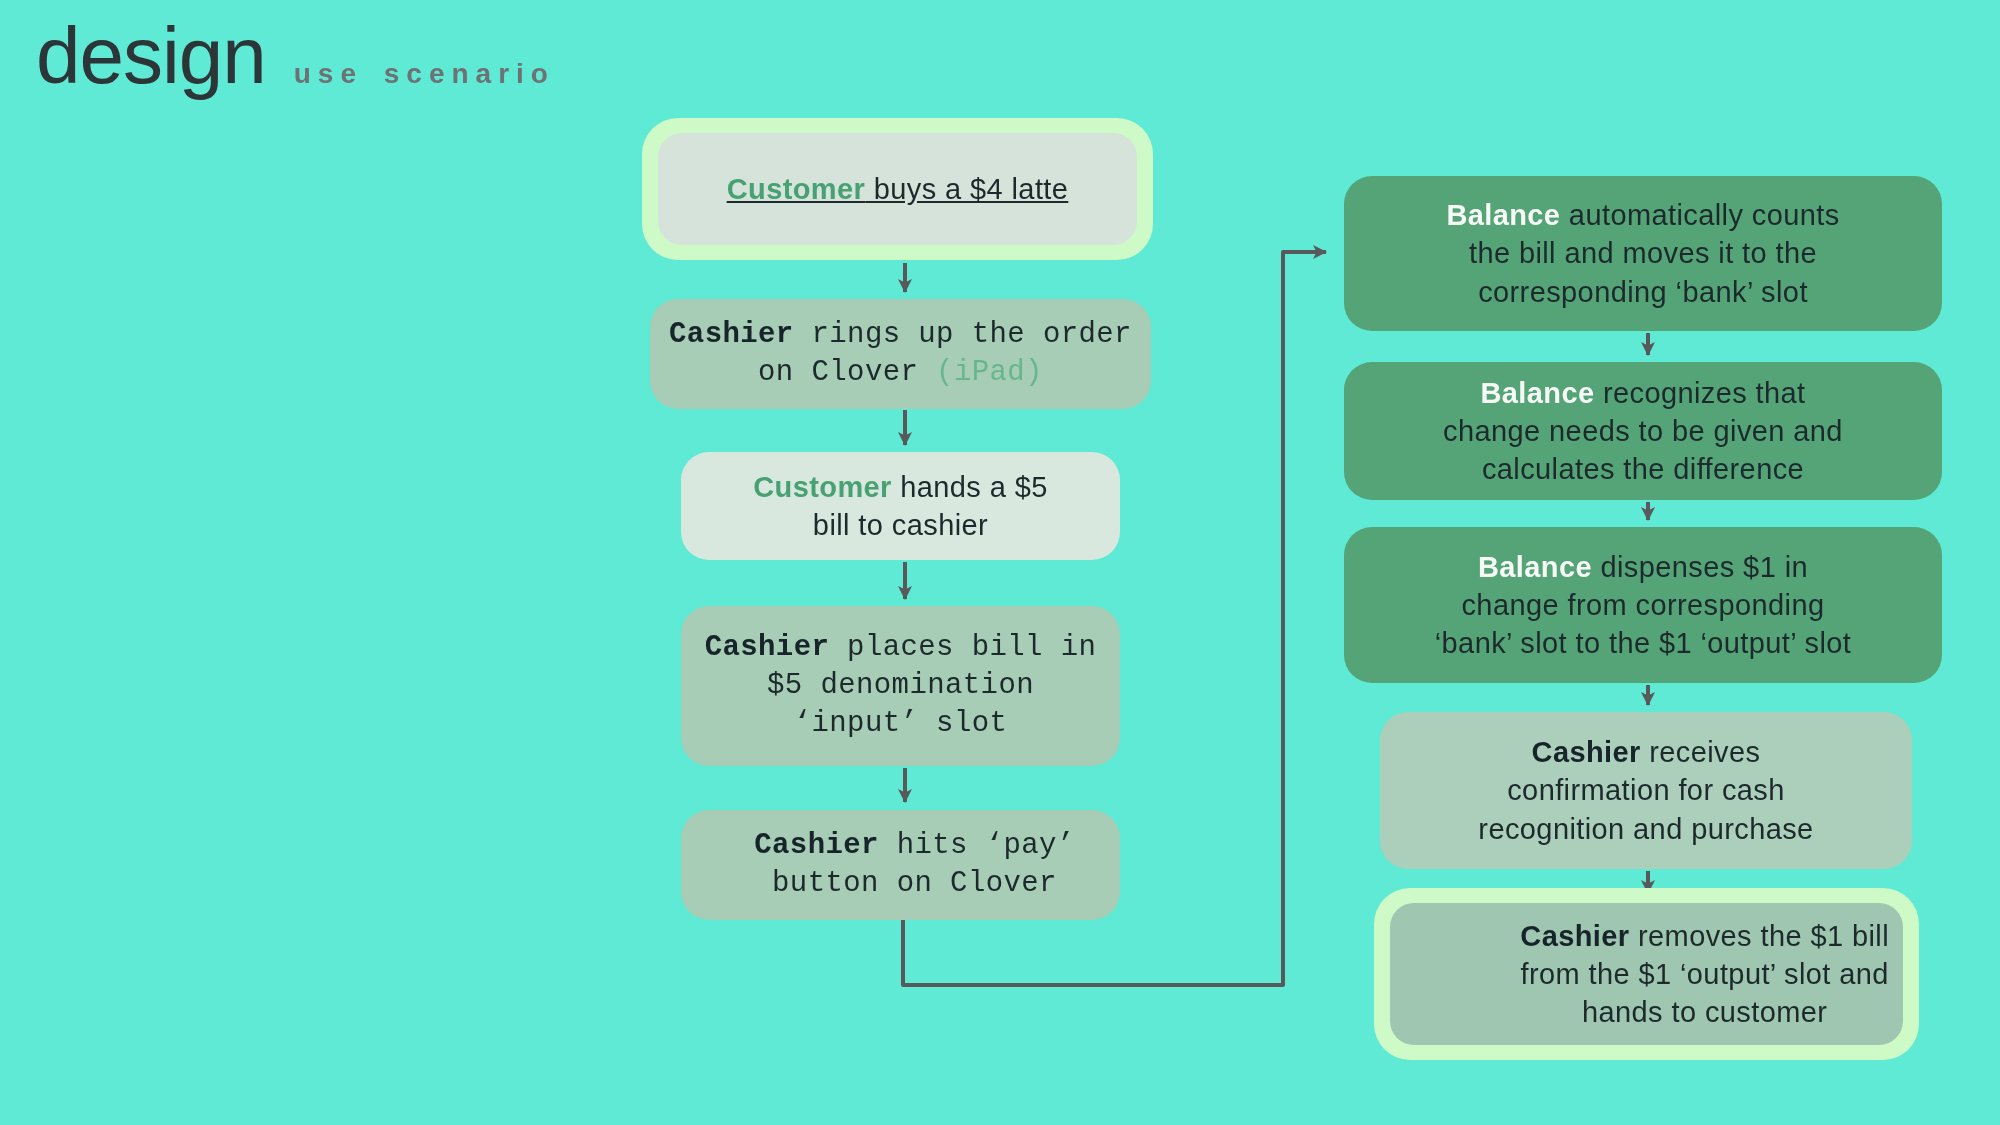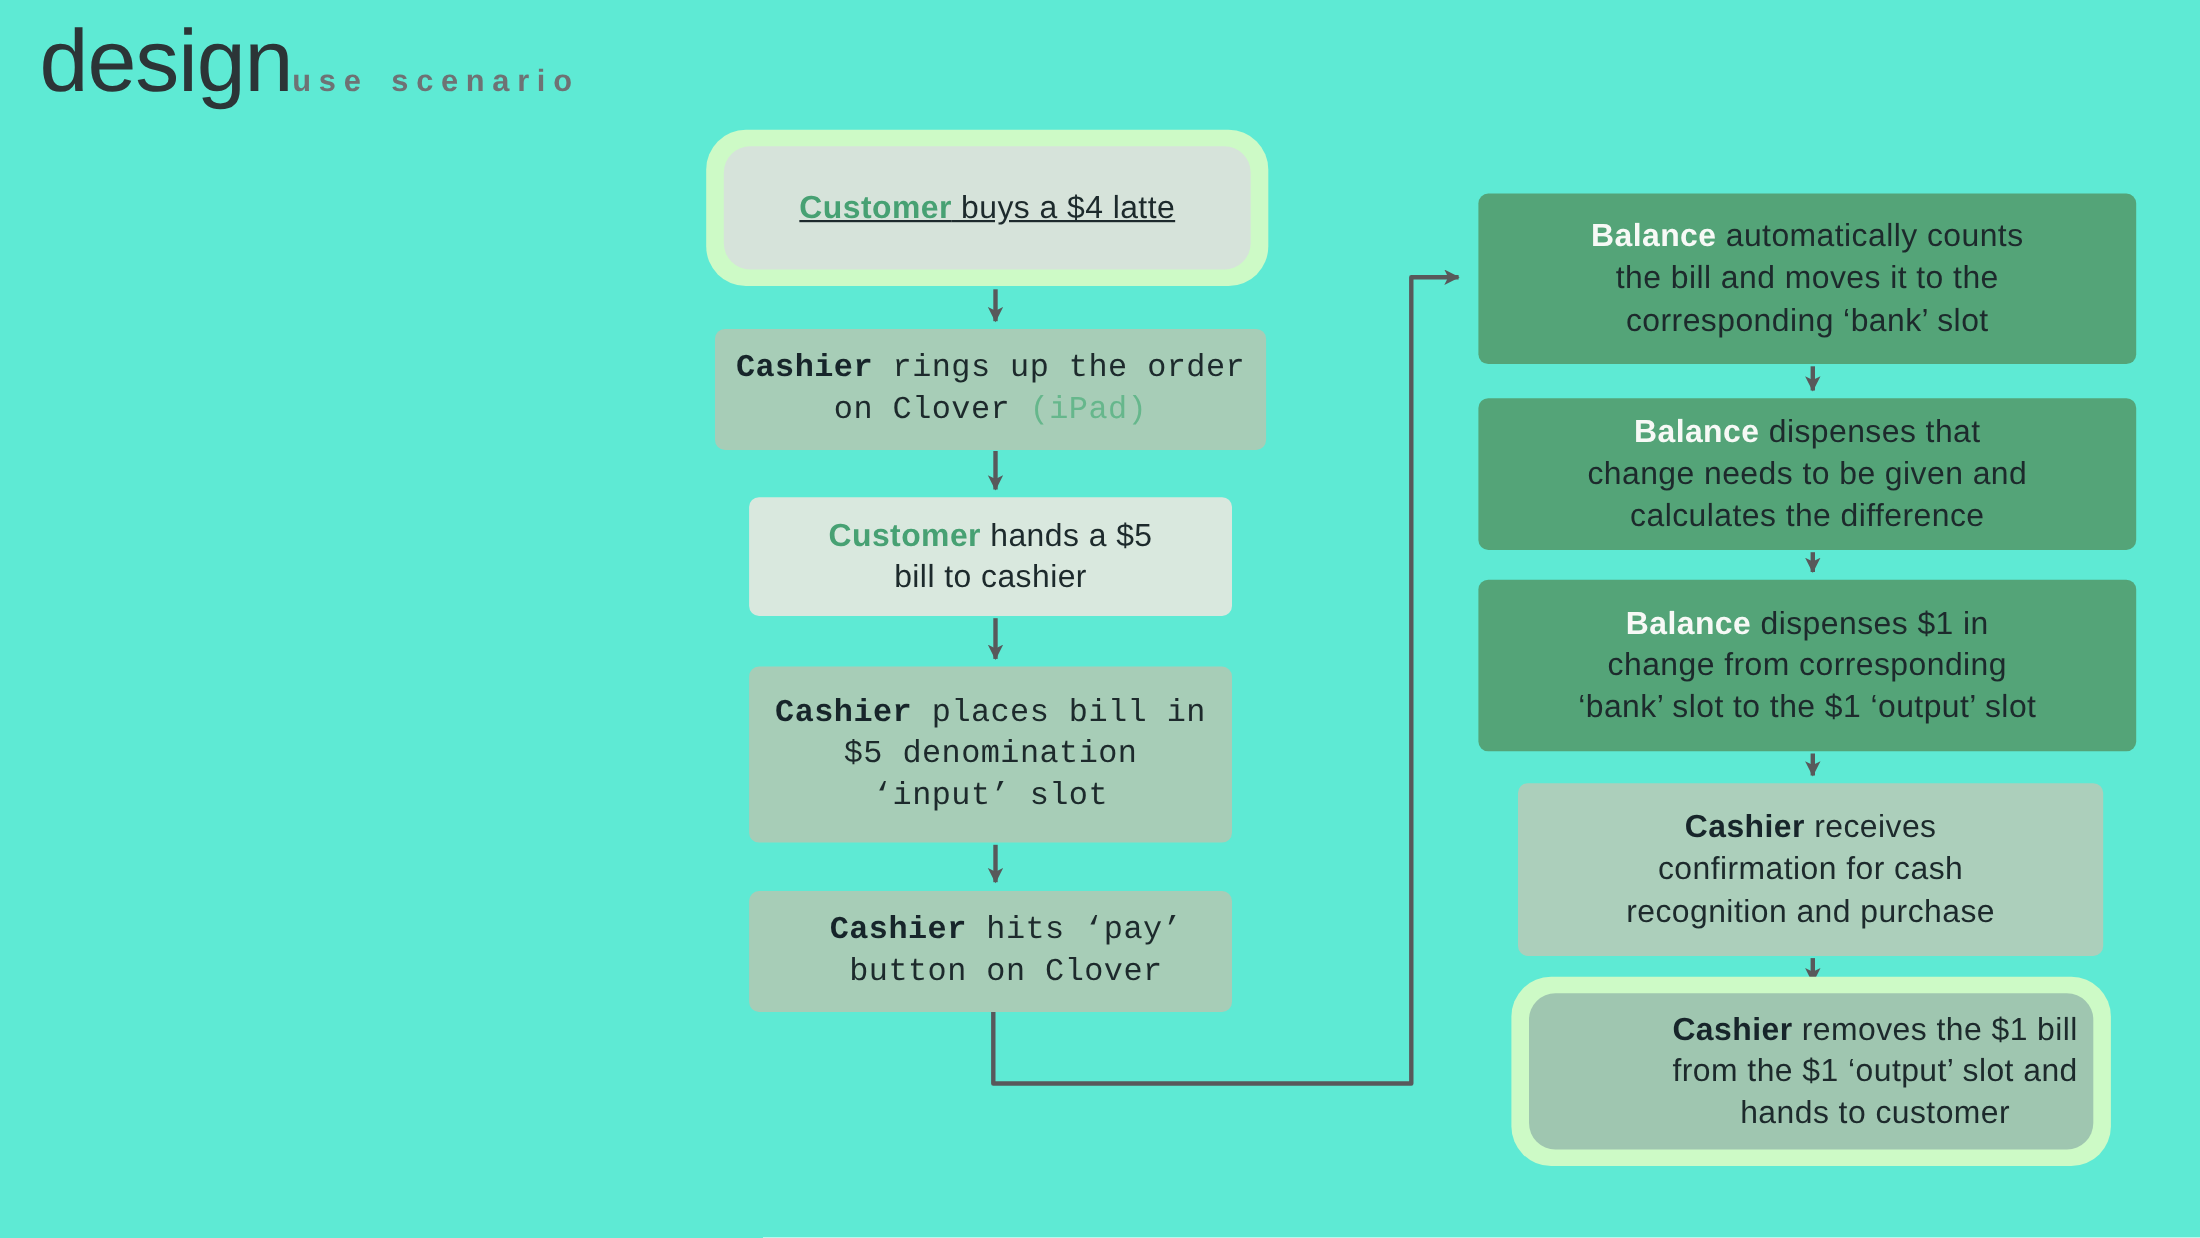--- a/index.html
+++ b/index.html
@@ -2,25 +2,25 @@
 <html><head>
 <meta charset="utf-8">
 <style>
   html,body{margin:0;padding:0;background:#ffffff;}
   #slide{
     position:relative;width:2000px;height:1125px;background:#5eead4;overflow:hidden;
     font-family:"Liberation Sans", sans-serif;
   }
   .header{position:absolute;left:36px;top:10px;display:flex;align-items:baseline;}
   .title{font-size:80px;font-weight:400;color:#2c3537;letter-spacing:-1px;line-height:1.15;}
-  .subtitle{font-size:28px;font-weight:bold;color:#6e7274;letter-spacing:7px;word-spacing:6px;}
+  .subtitle{font-size:28px;font-weight:bold;color:#6e7274;letter-spacing:7px;word-spacing:6px;margin-left:28px;}
 
   .box{
     position:absolute;display:flex;align-items:center;justify-content:center;
-    text-align:center;border-radius:9px;font-size:29px;line-height:1.32;
+    text-align:center;border-radius:28px;font-size:29px;line-height:1.32;
     letter-spacing:0.4px;color:#1d2a2c;box-sizing:border-box;padding:0 14px;
   }
   .box .txt{white-space:pre-line;}
   .lead{font-weight:bold;}
   .lead-green{color:#47a173;}
   .lead-dark{color:#17252a;}
   .lead-white{color:#f7f9f6;}
   .accent-green{color:#66b78c;}
 
   .fill-dark{background:#54a478;}
@@ -90,21 +90,21 @@
 button on Clover</span></div>
   </div>
 
   <div class="box fill-dark" style="left:1344px;top:176px;width:598px;height:155px;">
     <div class="txt"><span class="lead lead-white">Balance</span><span> automatically counts
 the bill and moves it to the
 corresponding ‘bank’ slot</span></div>
   </div>
 
   <div class="box fill-dark" style="left:1344px;top:362px;width:598px;height:138px;">
-    <div class="txt"><span class="lead lead-white">Balance</span><span> dispenses that
+    <div class="txt"><span class="lead lead-white">Balance</span><span> recognizes that
 change needs to be given and
 calculates the difference</span></div>
   </div>
 
   <div class="box fill-dark" style="left:1344px;top:527px;width:598px;height:156px;">
     <div class="txt"><span class="lead lead-white">Balance</span><span> dispenses $1 in
 change from corresponding
 ‘bank’ slot to the $1 ‘output’ slot</span></div>
   </div>
 

